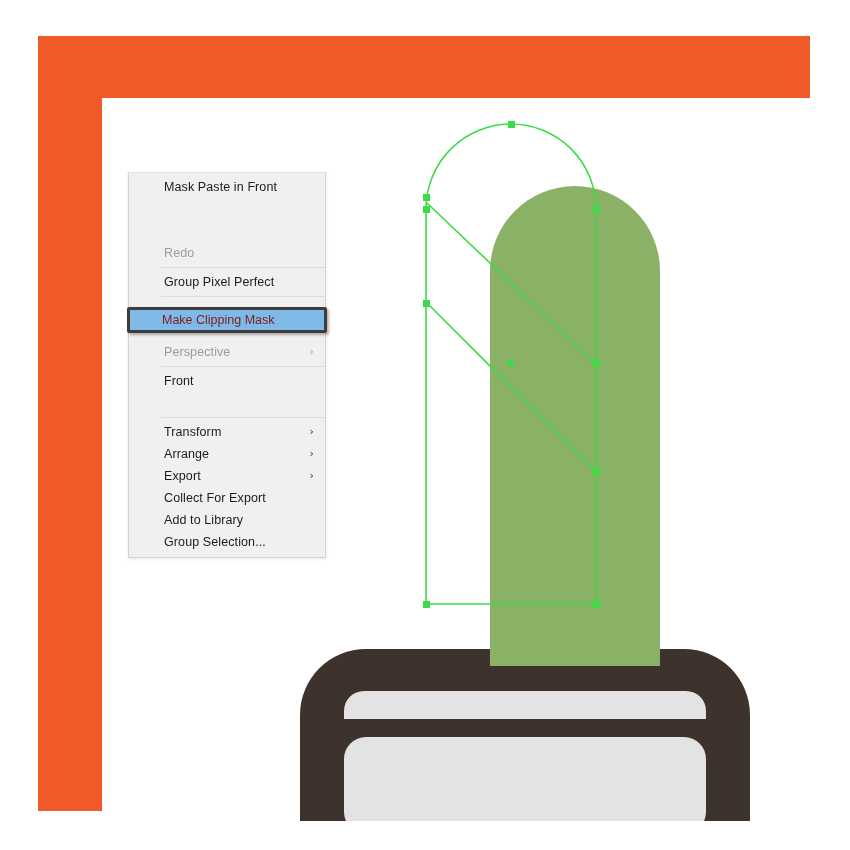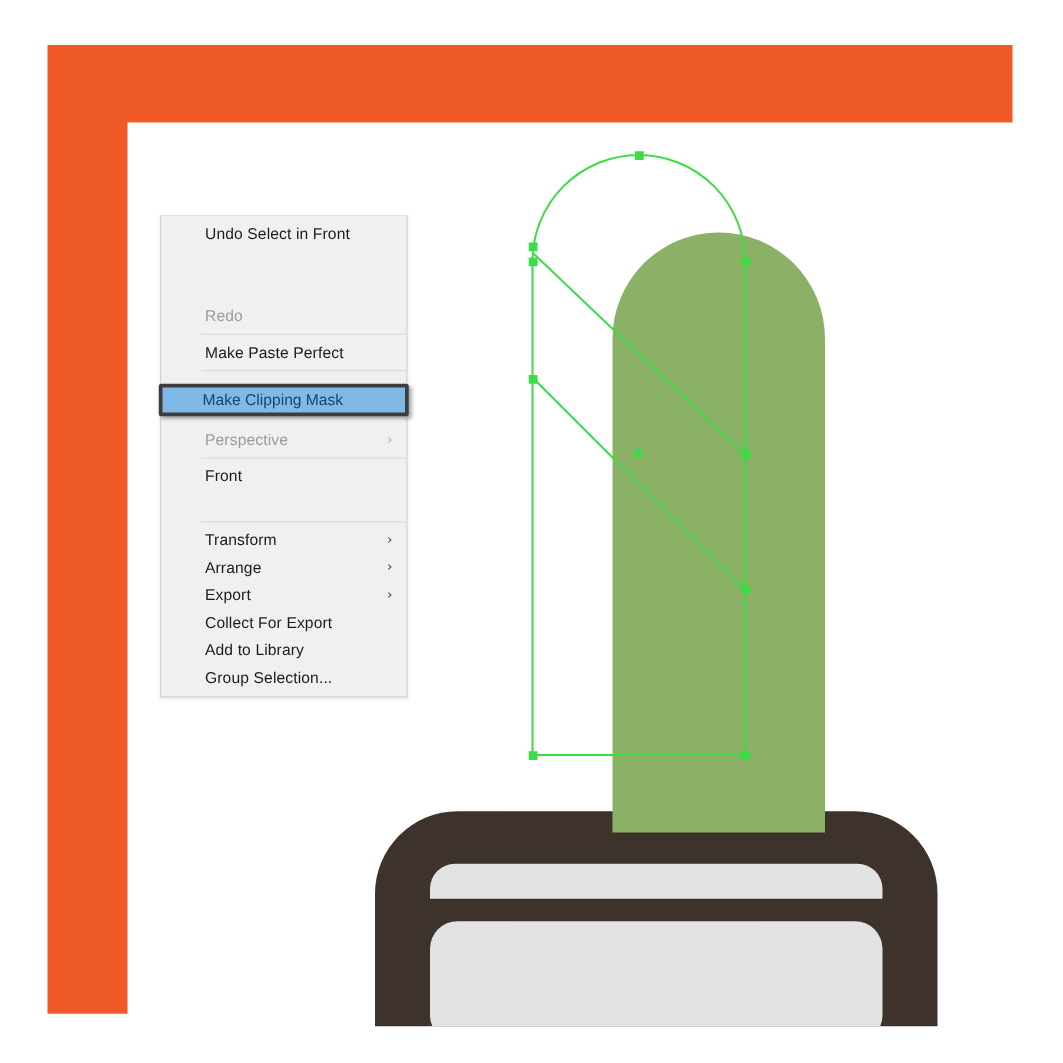--- a/index.html
+++ b/index.html
@@ -158,21 +158,21 @@
     width: 200px;
     height: 26px;
     box-sizing: border-box;
     background: #7fb9e8;
     border: 3px solid #3d3d3d;
     border-radius: 2px;
     box-shadow: 2px 2px 3px rgba(0,0,0,0.30);
     line-height: 20px;
     padding-left: 32px;
     font-size: 12.5px;
-    color: #0c4a6e;
+    color: #7f1d1d;
     z-index: 5;
   }
 </style>
 </head>
 <body>
 
 <div id="stage">
 
   <div id="artboard-frame">
 
@@ -203,31 +203,31 @@
       <div class="anchor-point" style="left:324px; top:506px;"></div>
       <div class="anchor-point" style="left:494px; top:506px;"></div>
       <div class="center-point" style="left:409px; top:265px;"></div>
 
     </div>
   </div>
 
   <div id="context-menu">
 
     <div class="menu-item">
-      <span>Undo Select in Front</span>
+      <span>Mask Paste in Front</span>
     </div>
 
     <div class="menu-item disabled">
       <span>Redo</span>
     </div>
 
     <div class="menu-separator"></div>
 
     <div class="menu-item">
-      <span>Make Paste Perfect</span>
+      <span>Group Pixel Perfect</span>
     </div>
 
     <div class="menu-separator"></div>
 
     <div class="menu-item disabled">
       <span>Perspective</span>
       <span class="submenu-arrow">›</span>
     </div>
 
     <div class="menu-separator"></div>

